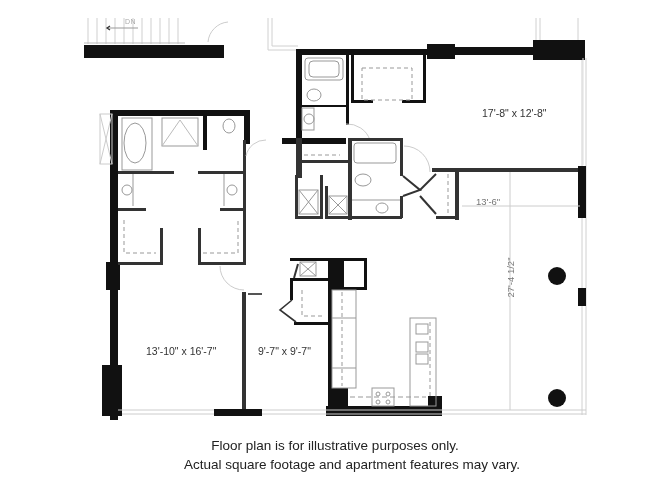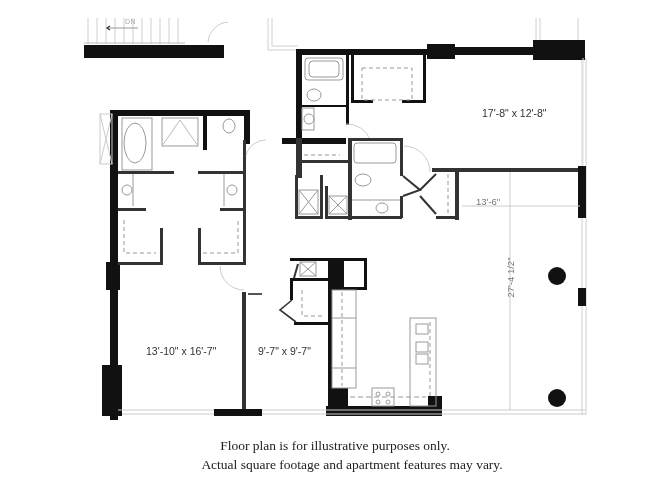--- a/index.html
+++ b/index.html
@@ -1,21 +1,21 @@
 <!DOCTYPE html>
 <html><head>
 <meta charset="utf-8">
 <style>
   html, body { margin:0; padding:0; background:#ffffff; }
   body { width:670px; height:480px; position:relative; overflow:hidden; font-family:"Liberation Sans", sans-serif; }
   #plan { position:absolute; left:0; top:0; width:670px; height:480px; }
   .dim { position:absolute; font-family:"Liberation Sans", sans-serif; color:#333; font-size:10.5px; white-space:nowrap; }
   .dim-small { font-size:9.5px; color:#777; }
   .vert { transform:rotate(-90deg); transform-origin:center; }
-  .disclaimer { position:absolute; left:0; width:670px; text-align:center; font-size:13.5px; color:#222; line-height:19px;font-family:Liberation Serif, serif; }
+  .disclaimer { position:absolute; left:0; width:670px; text-align:center; font-size:13.5px; color:#222; line-height:19px; }
   .stair-label { position:absolute; font-size:7px; color:#aaa; letter-spacing:0.5px; }
 </style>
 </head>
 <body>
 
 <svg id="plan" viewBox="0 0 670 480" xmlns="http://www.w3.org/2000/svg">
 
   <g stroke="#cfcfcf" stroke-width="1" fill="none">
     <line x1="88" y1="18" x2="88" y2="44"></line>
       <line x1="97" y1="18" x2="97" y2="44"></line>

